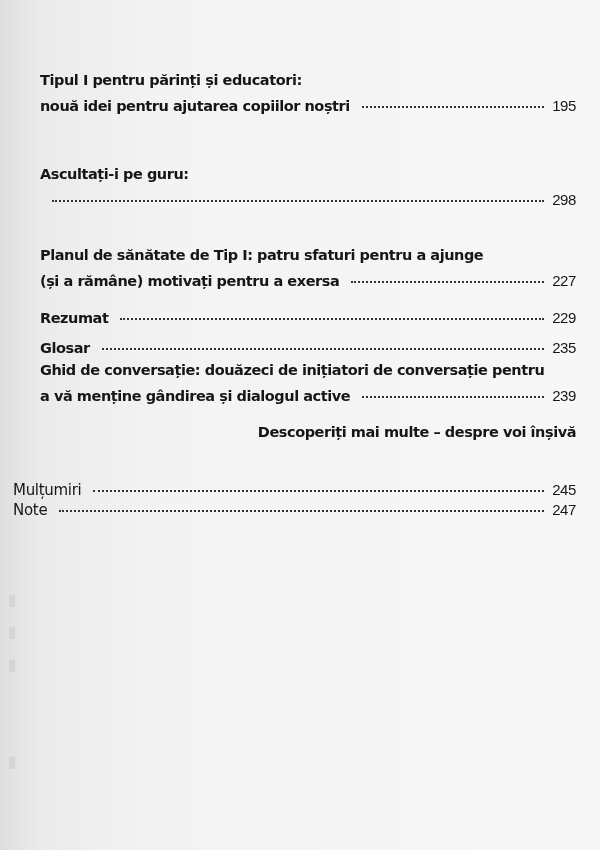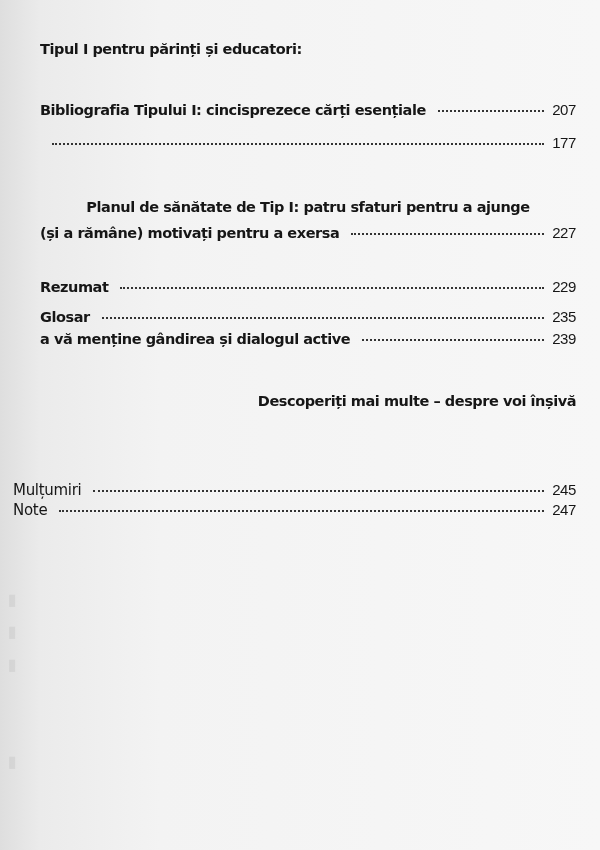--- a/index.html
+++ b/index.html
@@ -3,21 +3,21 @@
   <meta charset="utf-8">
   <style>
     html, body { margin: 0; padding: 0; }
     body {
       width: 600px; height: 850px; overflow: hidden; position: relative;
       background: linear-gradient(90deg, #dedede 0px, #ebebeb 40px, #f3f3f3 160px, #f7f7f7 600px);
       font-family: "DejaVu Sans", sans-serif;
       color: #161616;
     }
     .page { position: absolute; inset: 0; }
-    .entry { position: absolute; left: 40px; width: 536px; }
+    .entry { position: absolute; left: 40px; width: 536px; margin-top: 31px; }
     .entry .line {
       font-weight: bold; font-size: 14.5px; line-height: 26px;
       letter-spacing: -0.45px; white-space: nowrap;
     }
     .row { display: flex; align-items: baseline; }
     .row .title { flex: 0 0 auto; }
     .leader {
       flex: 1 1 auto; margin: 0 8px 0 12px; height: 1px;
       border-bottom: 2px dotted #333; position: relative; top: -3px; min-width: 20px;
     }
@@ -32,38 +32,37 @@
       font-family: "DejaVu Serif", serif; font-weight: bold; font-size: 16px;
     }
   </style>
 </head>
 <body>
 
 <div class="page">
 
   <div class="entry" style="top:36px;">
     <div class="line">Tipul I pentru părinți și educatori:</div>
-  </div>
-
-  <div class="entry" style="top:97px;">
     <div class="line row">
-      <span class="title">Bibliografia Tipului I: cincisprezece cărți esențiale</span>
+      <span class="title">nouă idei pentru ajutarea copiilor noștri</span>
       <span class="leader"></span>
-      <span class="num">207</span>
+      <span class="num">195</span>
     </div>
   </div>
 
+
   <div class="entry" style="top:130px;">
+    <div class="line">Ascultați-i pe guru:</div>
     <div class="line row">
       <span class="leader"></span>
-      <span class="num">177</span>
+      <span class="num">298</span>
     </div>
   </div>
 
-  <div class="entry" style="top:194px;text-align:center;">
+  <div class="entry" style="top:211px;">
     <div class="line">Planul de sănătate de Tip I: patru sfaturi pentru a ajunge</div>
     <div class="line row">
       <span class="title">(și a rămâne) motivați pentru a exersa</span>
       <span class="leader"></span>
       <span class="num">227</span>
     </div>
   </div>
 
   <div class="entry" style="top:274px;">
     <div class="line row">
@@ -75,20 +74,21 @@
 
   <div class="entry" style="top:304px;">
     <div class="line row">
       <span class="title">Glosar</span>
       <span class="leader"></span>
       <span class="num">235</span>
     </div>
   </div>
 
   <div class="entry" style="top:326px;">
+    <div class="line">Ghid de conversație: douăzeci de inițiatori de conversație pentru</div>
     <div class="line row">
       <span class="title">a vă menține gândirea și dialogul active</span>
       <span class="leader"></span>
       <span class="num">239</span>
     </div>
   </div>
 
   <div class="entry" style="top:388px;text-align:right;">
     <div class="line">Descoperiți mai multe – despre voi înșivă</div>
   </div>

